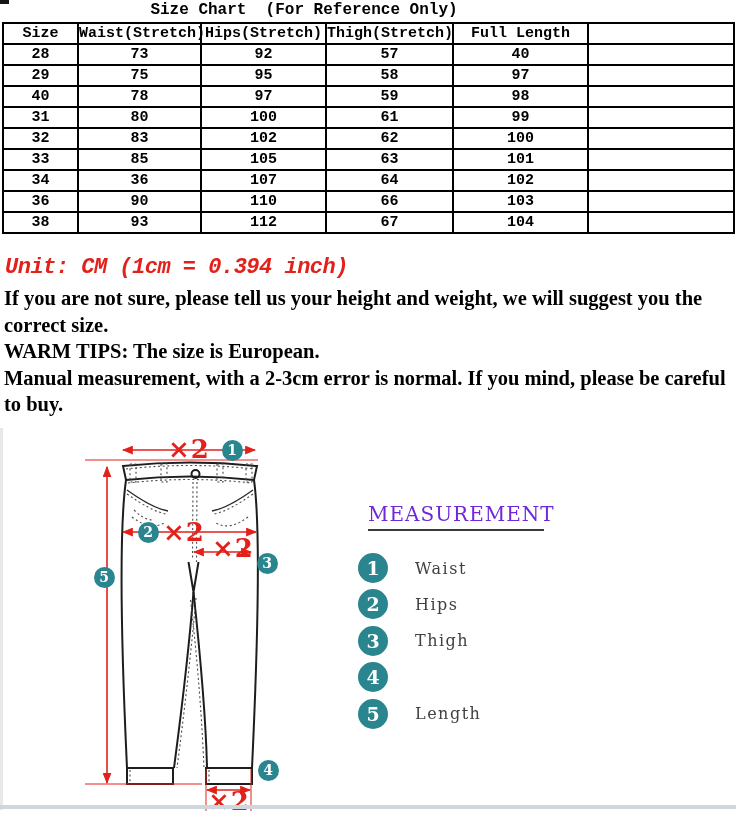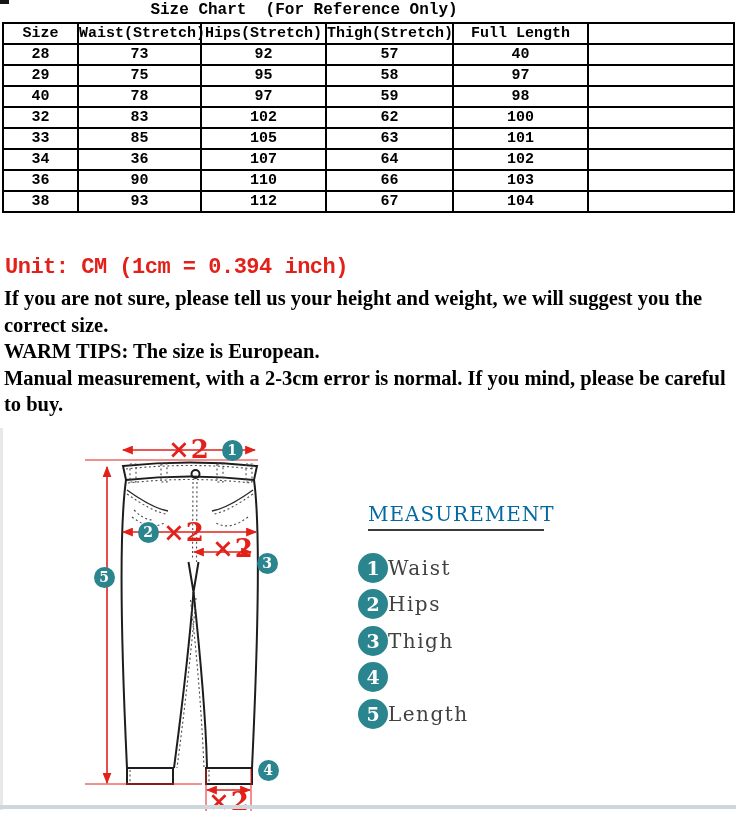--- a/index.html
+++ b/index.html
@@ -13,48 +13,48 @@
   .title{position:absolute;top:1px;left:0;width:608px;text-align:center;white-space:pre;
          font-family:"Liberation Mono",monospace;font-weight:bold;font-size:16px;}
 
   table.size-table{position:absolute;top:22px;left:2px;width:731px;border-collapse:collapse;
          table-layout:fixed;font-family:"Liberation Mono",monospace;font-weight:bold;font-size:15px;}
   table.size-table th, table.size-table td{
          border:2px solid #000;height:19px;padding:0;text-align:center;
          white-space:nowrap;overflow:visible;font-weight:bold;}
 
   .unit{position:absolute;top:255px;left:5px;white-space:pre;color:var(--red);
-        font-family:"Liberation Mono",monospace;font-weight:bold;font-size:22px;letter-spacing:-0.5px;}
+        font-family:"Liberation Mono",monospace;font-weight:bold;font-size:22px;letter-spacing:-0.5px;font-style:italic;}
 
   .tips{position:absolute;top:285px;left:4px;width:729px;
         font-family:"Liberation Serif",serif;font-weight:bold;font-size:20.5px;line-height:26.6px;}
 
   .diagram{position:absolute;left:0;top:420px;width:736px;height:395px;}
   svg.pants{position:absolute;left:0;top:0;}
   .solidline{stroke:#1d1d1d;stroke-width:2;fill:none;}
   .thinline{stroke:#2a2a2a;stroke-width:1.4;fill:none;}
   .stitch{stroke:#4a4a4a;stroke-width:1.1;fill:none;stroke-dasharray:2 2.6;}
   .r{stroke:var(--red);stroke-width:1.6;fill:none;}
   .rthin{stroke:var(--red);stroke-width:1;fill:none;}
   #arrhead{fill:var(--red);}
 
   .mk{position:absolute;width:21px;height:21px;margin:-10.5px 0 0 -10.5px;border-radius:50%;
       background:var(--teal);color:#fff;text-align:center;line-height:21px;
       font-family:"DejaVu Serif",serif;font-weight:bold;font-size:14px;}
   .mult{position:absolute;transform:translate(-50%,-50%);color:var(--red);
       font-family:"DejaVu Serif",serif;font-weight:bold;font-size:26px;letter-spacing:1px;white-space:pre;}
 
   .legend-title{position:absolute;left:368px;top:82px;width:176px;text-align:center;
-      font-family:"DejaVu Serif",serif;font-size:20px;color:#0369a1;letter-spacing:1px;
+      font-family:"DejaVu Serif",serif;font-size:20px;color:#6d28d9;letter-spacing:1px;
       border-bottom:2px solid #3a3a3a;padding-bottom:3px;}
   .legend{position:absolute;left:358px;top:133px;}
   .lrow{display:flex;align-items:center;height:30px;margin-bottom:6.4px;}
   .lnum{flex:0 0 30px;width:30px;height:30px;border-radius:50%;background:var(--teal);color:#fff;
       text-align:center;line-height:30px;font-family:"DejaVu Serif",serif;font-weight:bold;font-size:19px;}
-  .llabel{font-family:"DejaVu Serif",serif;font-size:20px;color:#414141;letter-spacing:1.5px;white-space:pre;}
+  .llabel{margin-left:27px;font-family:"DejaVu Serif",serif;font-size:16px;color:#414141;letter-spacing:1.5px;white-space:pre;}
 
   .left-strip{position:absolute;left:0;top:428px;width:3px;height:382px;background:#e8e8e8;}
   .bottom-band{position:absolute;left:0;top:805px;width:736px;height:4px;background:#cfd7de;}
 </style>
 </head>
 <body>
 
 <div id="page">
 
   <div class="corner-mark"></div>
@@ -99,20 +99,28 @@
         </tr>
         <tr>
           <td>40</td>
           <td>78</td>
           <td>97</td>
           <td>59</td>
           <td>98</td>
           <td></td>
         </tr>
         <tr>
+          <td>31</td>
+          <td>80</td>
+          <td>100</td>
+          <td>61</td>
+          <td>99</td>
+          <td></td>
+        </tr>
+        <tr>
           <td>32</td>
           <td>83</td>
           <td>102</td>
           <td>62</td>
           <td>100</td>
           <td></td>
         </tr>
         <tr>
           <td>33</td>
           <td>85</td>

